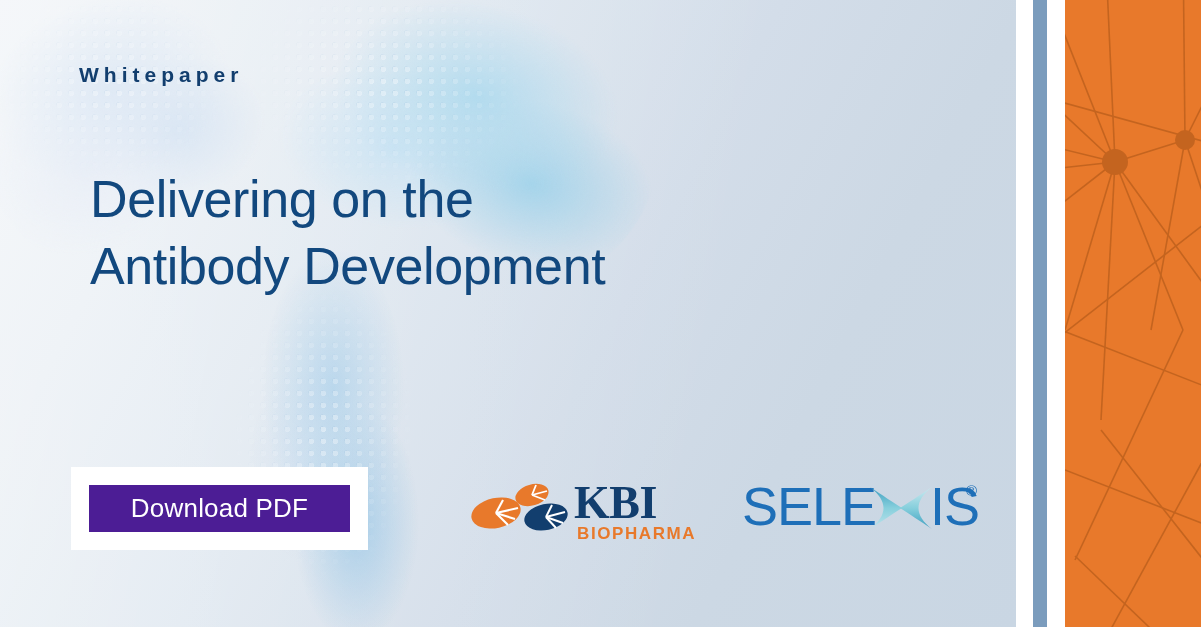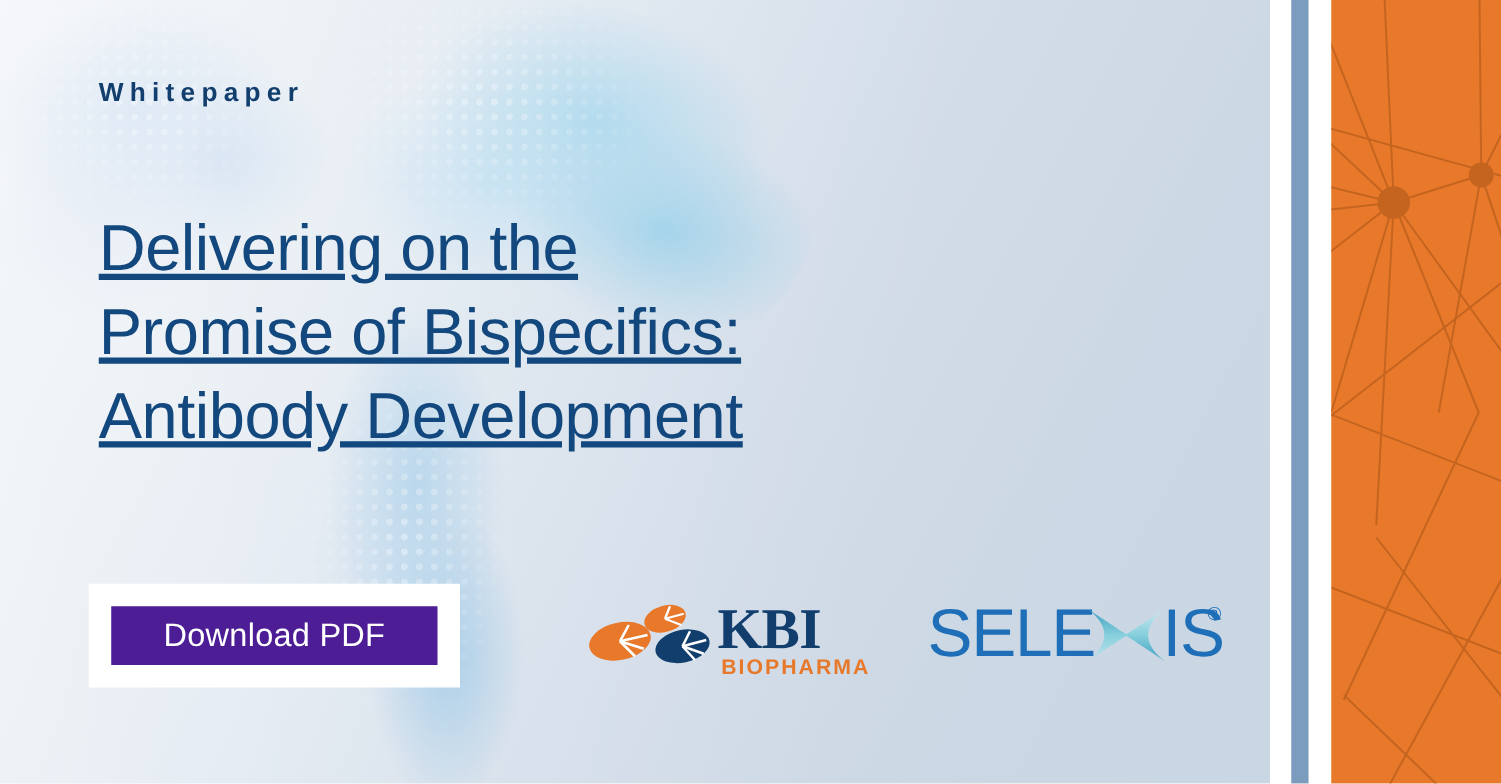--- a/index.html
+++ b/index.html
@@ -94,28 +94,27 @@
 
   #eyebrow{
     position:absolute; left:79px; top:64px;
     font-size:21px; font-weight:bold;
     letter-spacing:5.0px;
     color:#123E6E;
     line-height:1;
   }
 
   #headline{
-    position:absolute; left:79px; top:131px;
+    position:absolute; left:90px; top:131px;
     width:740px;
     font-size:52px;
     font-weight:400;
     line-height:67px;
     letter-spacing:-0.4px;
     color:#12487E;
-    text-decoration:underline;
   }
   #headline .ln{display:block; white-space:nowrap;}
 
   
   #cta-frame{
     position:absolute; left:71px; top:467px;
     width:297px; height:83px;
     background:#ffffff;
     box-sizing:border-box;
     padding:18px;
@@ -169,21 +168,20 @@
     </div>
 
     <div id="wash"></div>
 
     <div id="text-block">
 
       <div id="eyebrow">Whitepaper</div>
 
       <h1 id="headline">
         <span class="ln">Delivering on the</span>
-        <span class="ln">Promise of Bispecifics:</span>
         <span class="ln">Antibody Development</span>
       </h1>
 
       <div id="cta-frame">
         <button id="cta-button" type="button">Download PDF</button>
       </div>
 
       <div id="logo-row">
 
         <svg class="logo" width="232" height="72" viewBox="0 0 232 72" aria-hidden="true">

